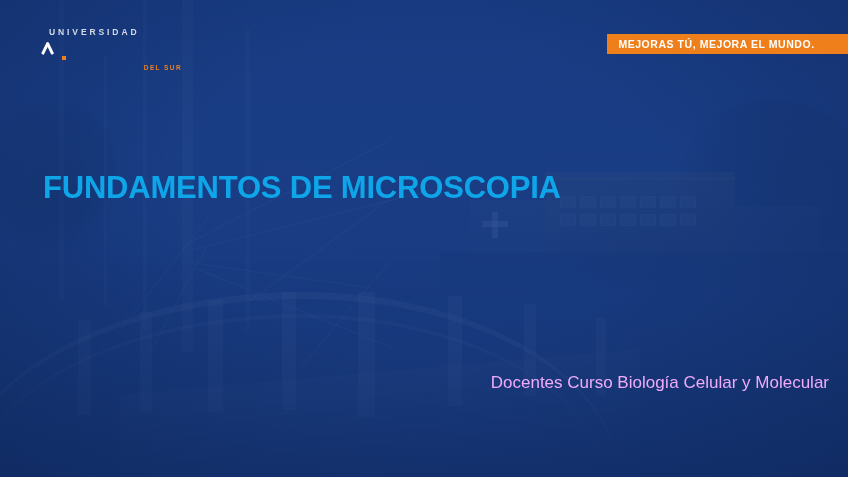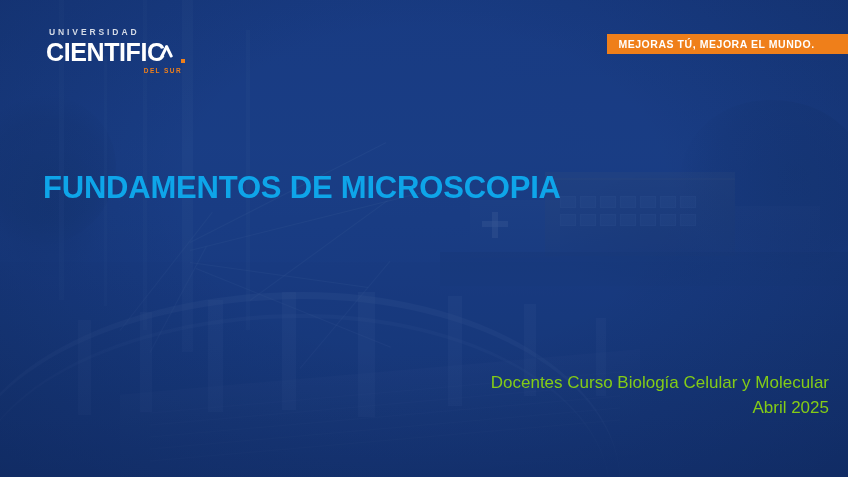--- a/index.html
+++ b/index.html
@@ -206,21 +206,21 @@
     letter-spacing:-0.2px; white-space:nowrap;
   }
   .title-sub{
     color:#ef7f1a; font-size:25.5px; font-weight:700; line-height:1.1;
     letter-spacing:-0.1px; white-space:nowrap; margin-top:7px;
   }
 
   
   .meta{
     position:absolute; right:19px; top:371px;
-    text-align:right; color:#84cc16;
+    text-align:right; color:#f0abfc;
     font-size:17px; line-height:1.45; font-weight:400;
   }
 
   
   .career{
     position:absolute; left:14px; top:426px;
     color:#ffffff; font-size:16.5px; font-weight:700; letter-spacing:-0.1px;
   }
 </style>
 </head>
@@ -301,34 +301,32 @@
 
   <div class="overlay"></div>
   <div class="overlay2"></div>
   <div class="vignette"></div>
 
   <div class="content">
 
     <div class="logo">
       <div class="logo-top">UNIVERSIDAD</div>
       <div class="logo-main">
-        <span class="logo-word">CIENTIFIC</span>
         <span class="logo-arrow">
           <span class="logo-dot"></span>
         </span>
       </div>
       <div class="logo-sub">DEL SUR</div>
     </div>
 
     <div class="tagline">MEJORAS TÚ, MEJORA EL MUNDO.</div>
 
     <div class="title-block">
       <div class="title-main">FUNDAMENTOS DE MICROSCOPIA</div>
     </div>
 
     <div class="meta">
       <div>Docentes Curso Biología Celular y Molecular</div>
-      <div>Abril 2025</div>
     </div>
 
 
   </div>
 </div>
 
 </body></html>

